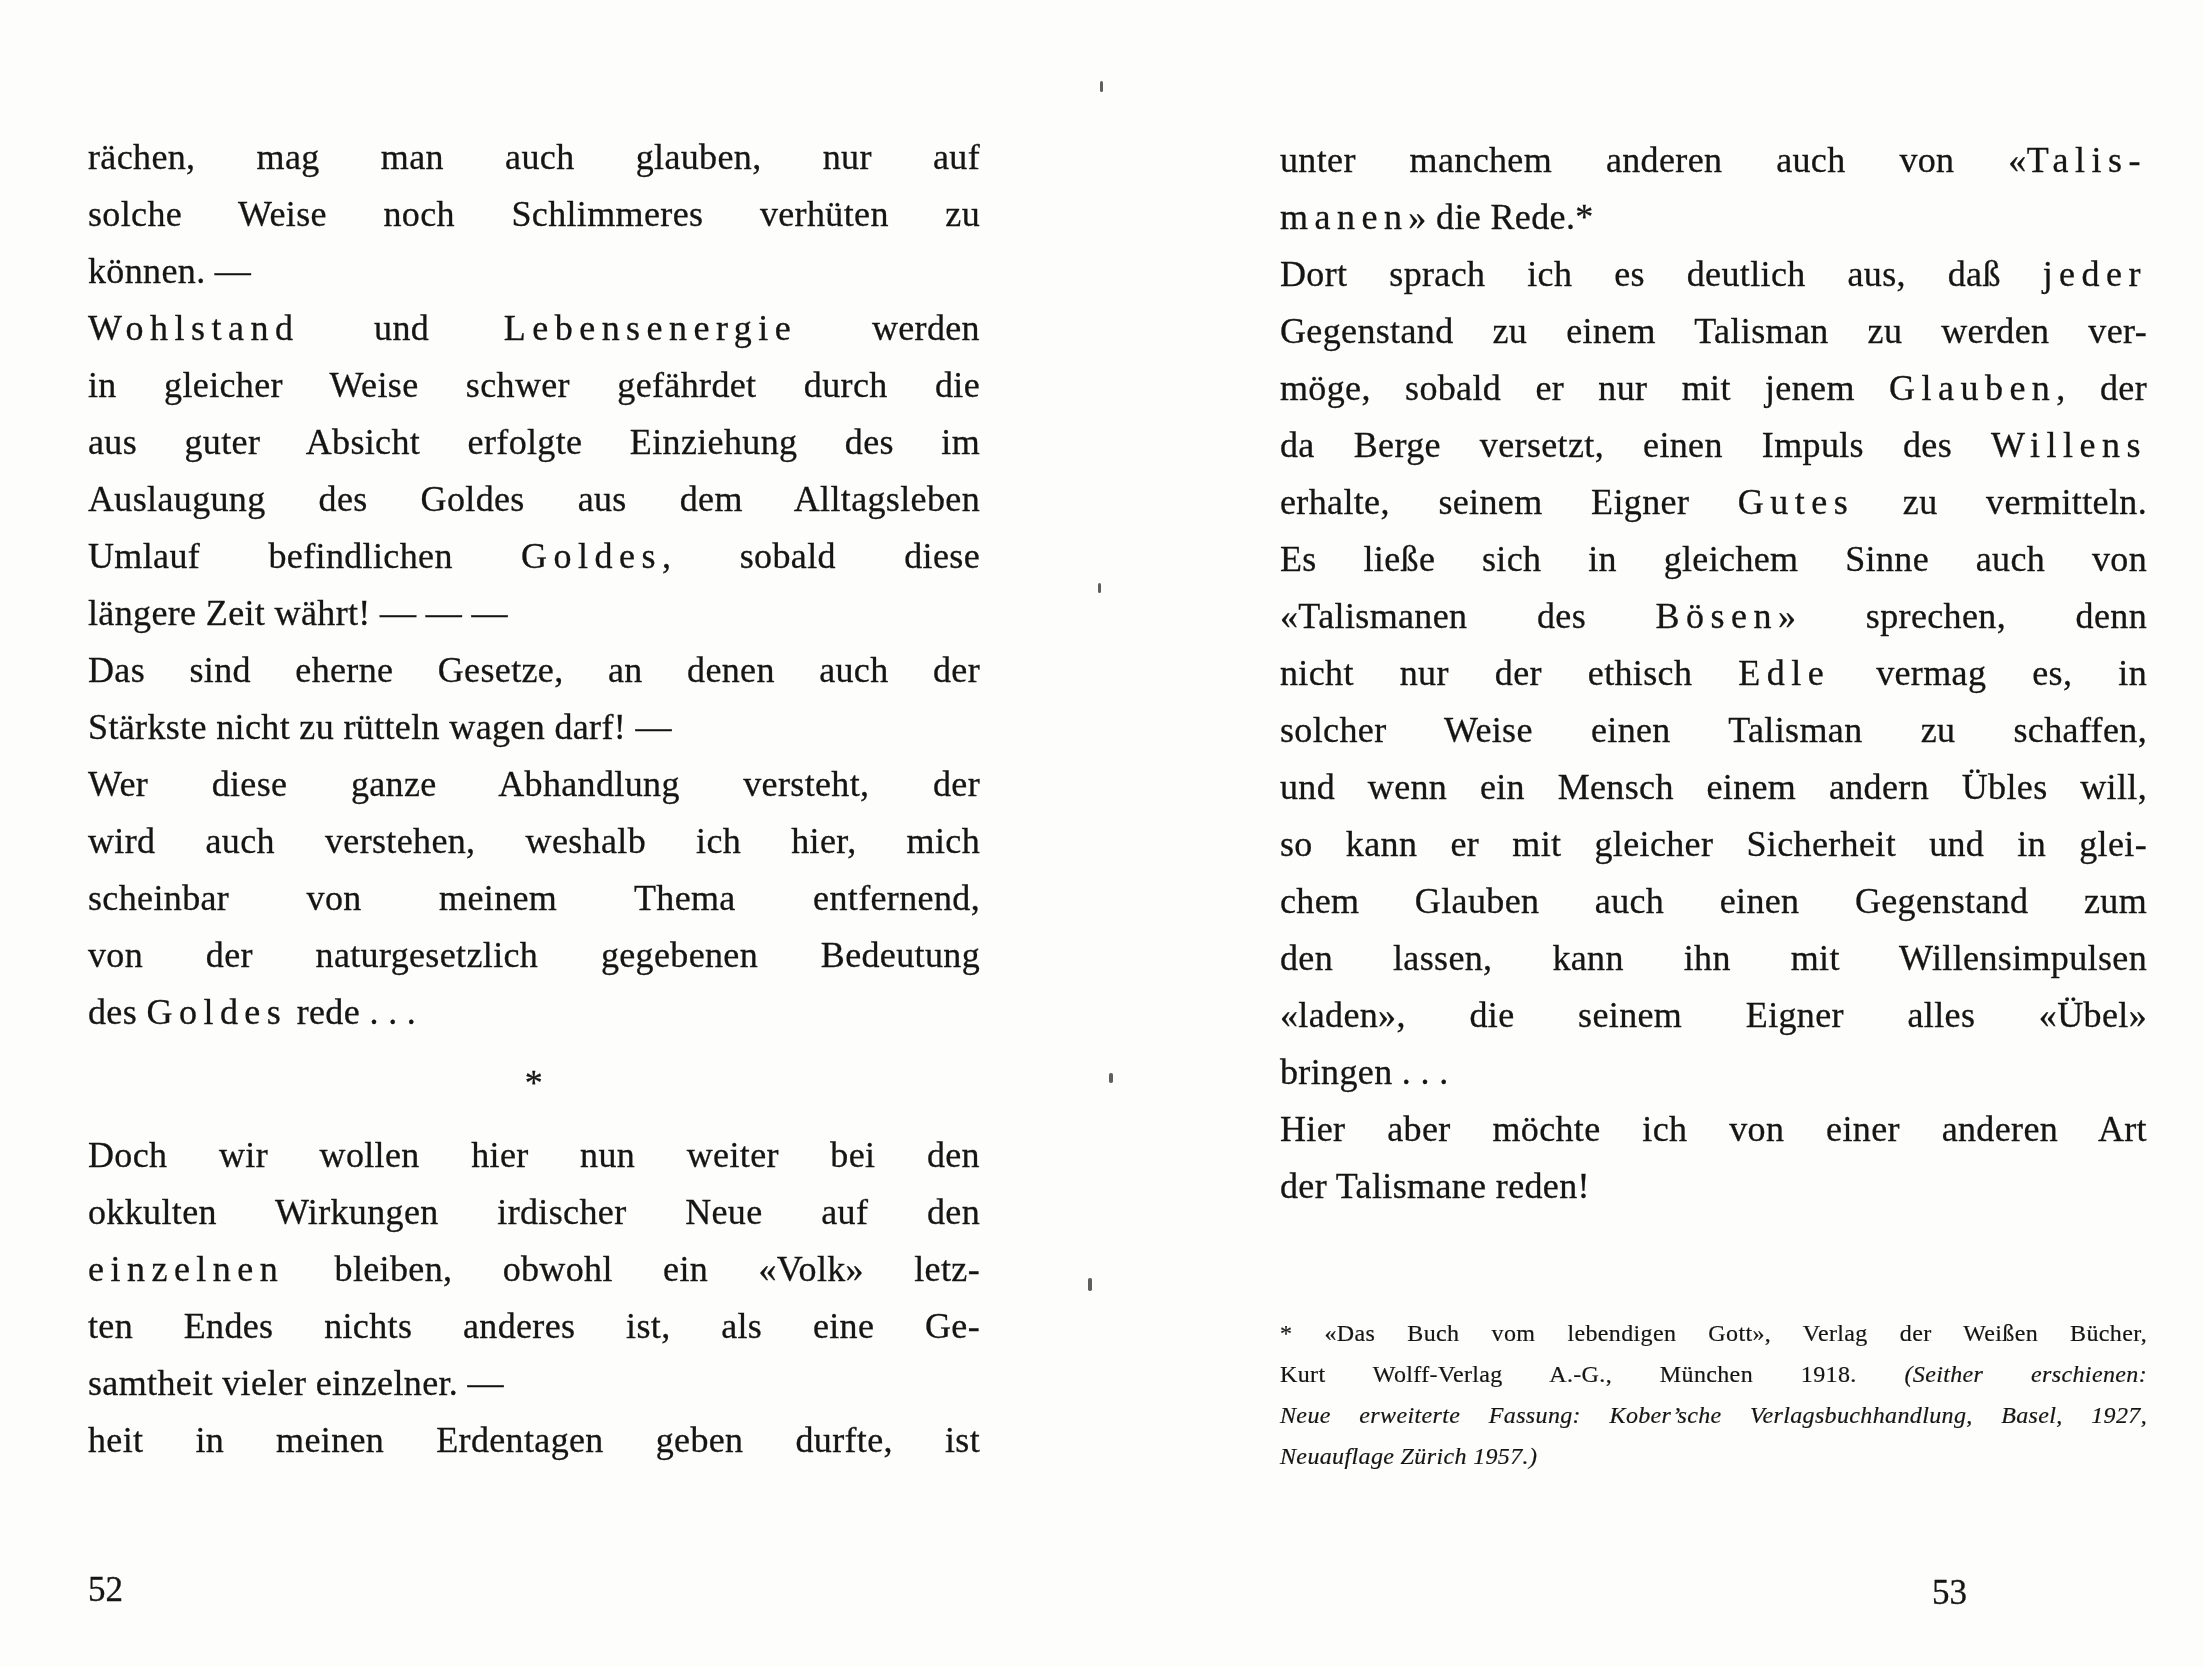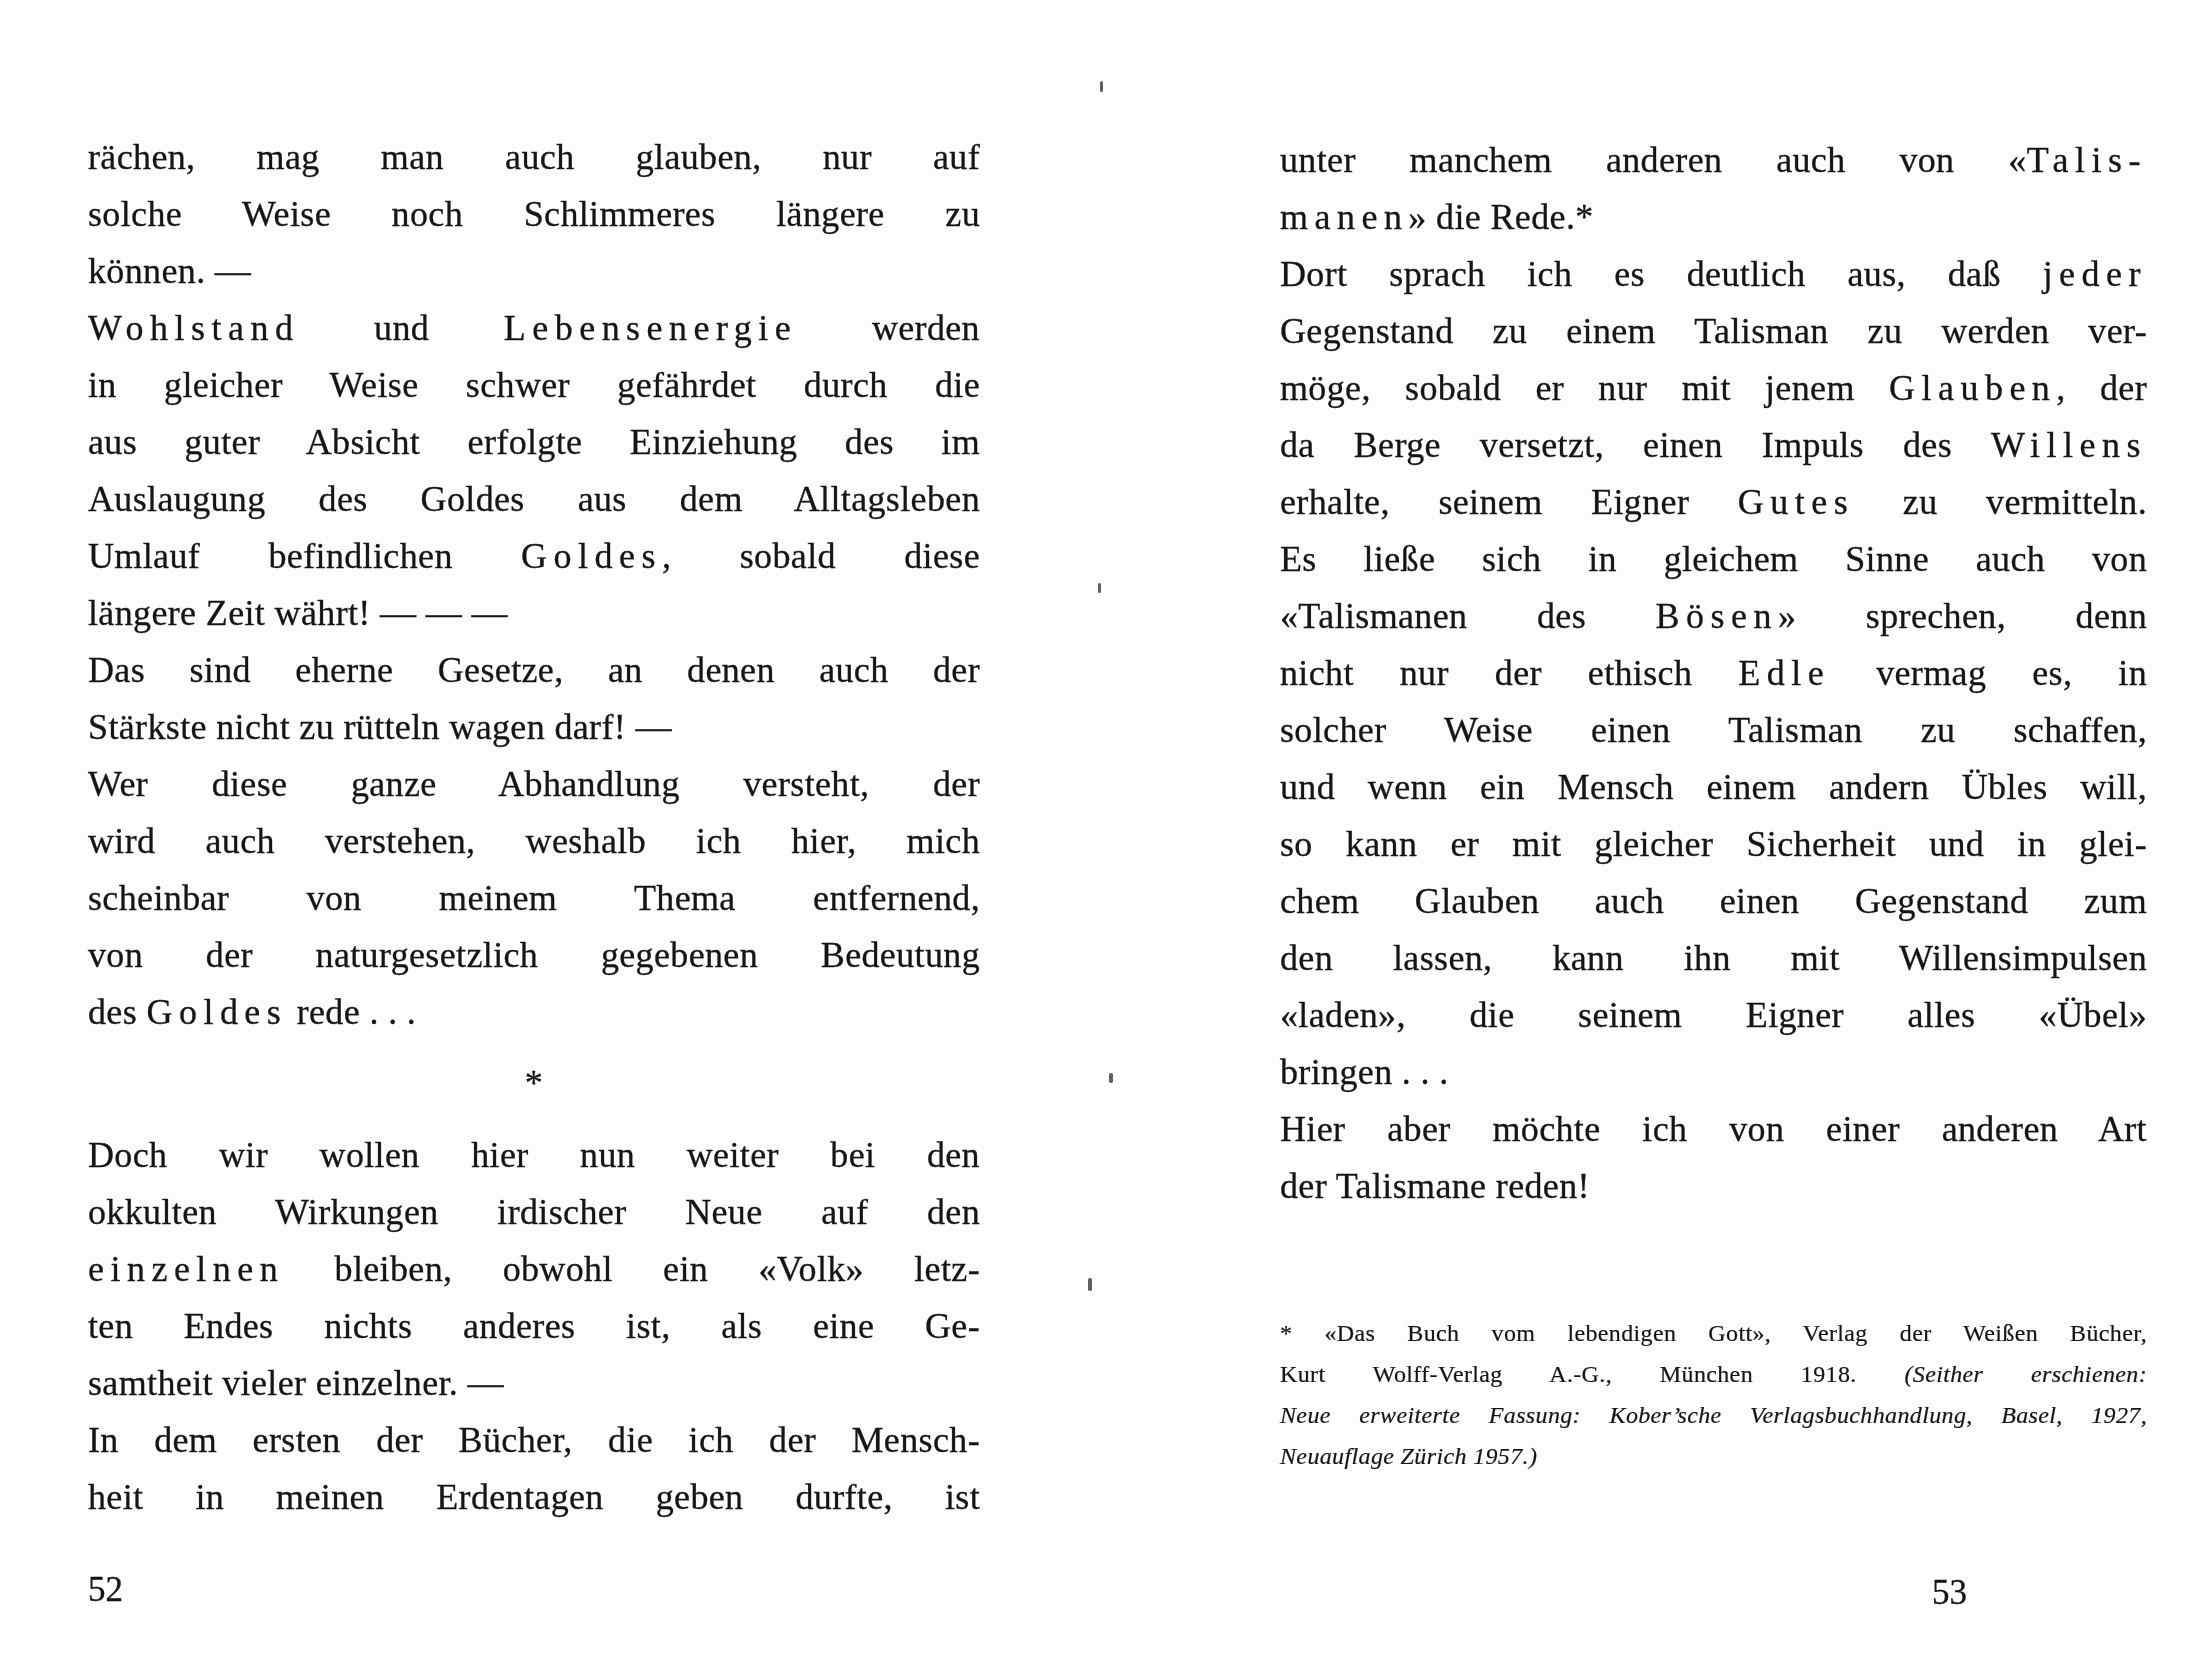--- a/index.html
+++ b/index.html
@@ -57,42 +57,41 @@
   .speck-4{left:1088px;top:1278px;width:3.5px;height:13px;}
 </style>
 </head>
 <body>
 
 <div class="spread">
 
   <section class="page page-left">
     <div class="text-block tb-left">
         <div class="line justify"><span>rächen, mag man auch glauben, nur auf</span></div>
-        <div class="line justify"><span>solche Weise noch Schlimmeres längere zu</span></div>
+        <div class="line justify"><span>solche Weise noch Schlimmeres verhüten zu</span></div>
         <div class="line left"><span>können. —</span></div>
         <div class="line justify"><span class="sp">Wohlstand</span><span> und </span><span class="sp">Lebensenergie</span><span> werden</span></div>
         <div class="line justify"><span>in gleicher Weise schwer gefährdet durch die</span></div>
         <div class="line justify"><span>aus guter Absicht erfolgte Einziehung des im</span></div>
         <div class="line justify"><span>Auslaugung des Goldes aus dem Alltagsleben</span></div>
         <div class="line justify"><span>Umlauf befindlichen </span><span class="sp">Goldes</span><span>, sobald diese</span></div>
         <div class="line left"><span>längere Zeit währt! — — —</span></div>
         <div class="line justify"><span>Das sind eherne Gesetze, an denen auch der</span></div>
         <div class="line left"><span>Stärkste nicht zu rütteln wagen darf! —</span></div>
         <div class="line justify"><span>Wer diese ganze Abhandlung versteht, der</span></div>
         <div class="line justify"><span>wird auch verstehen, weshalb ich hier, mich</span></div>
         <div class="line justify"><span>scheinbar von meinem Thema entfernend,</span></div>
         <div class="line justify"><span>von der naturgesetzlich gegebenen Bedeutung</span></div>
         <div class="line left"><span>des </span><span class="sp">Goldes</span><span> rede . . .</span></div>
         <div class="line center separator"><span>*</span></div>
         <div class="line justify"><span>Doch wir wollen hier nun weiter bei den</span></div>
         <div class="line justify"><span>okkulten Wirkungen irdischer Neue auf den</span></div>
         <div class="line justify"><span class="sp">einzelnen</span><span> bleiben, obwohl ein «Volk» letz-</span></div>
         <div class="line justify"><span>ten Endes nichts anderes ist, als eine Ge-</span></div>
         <div class="line left"><span>samtheit vieler einzelner. —</span></div>
-        <div class="line justify"><span>In dem ersten der Bücher, die ich der Mensch-</span></div>
         <div class="line justify"><span>heit in meinen Erdentagen geben durfte, ist</span></div>
       </div>
     <div class="page-number pn-left">52</div>
   </section>
 
   <section class="page page-right">
     <div class="text-block tb-right">
       <div>
           <div class="line justify"><span>unter manchem anderen auch von «</span><span class="sp">Talis-</span></div>
           <div class="line left"><span class="sp">manen</span><span>» die Rede.*</span></div>

